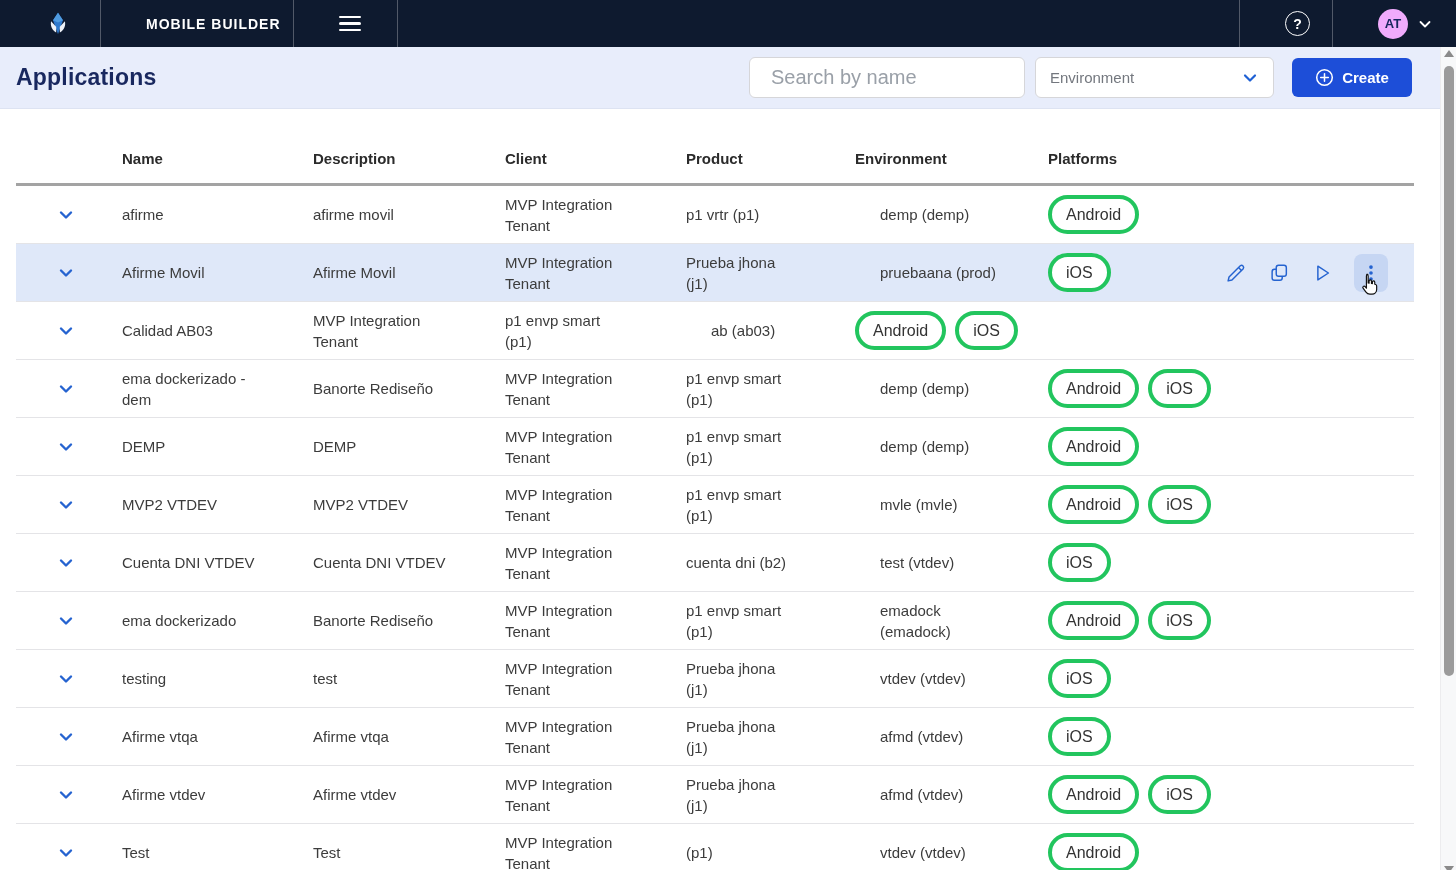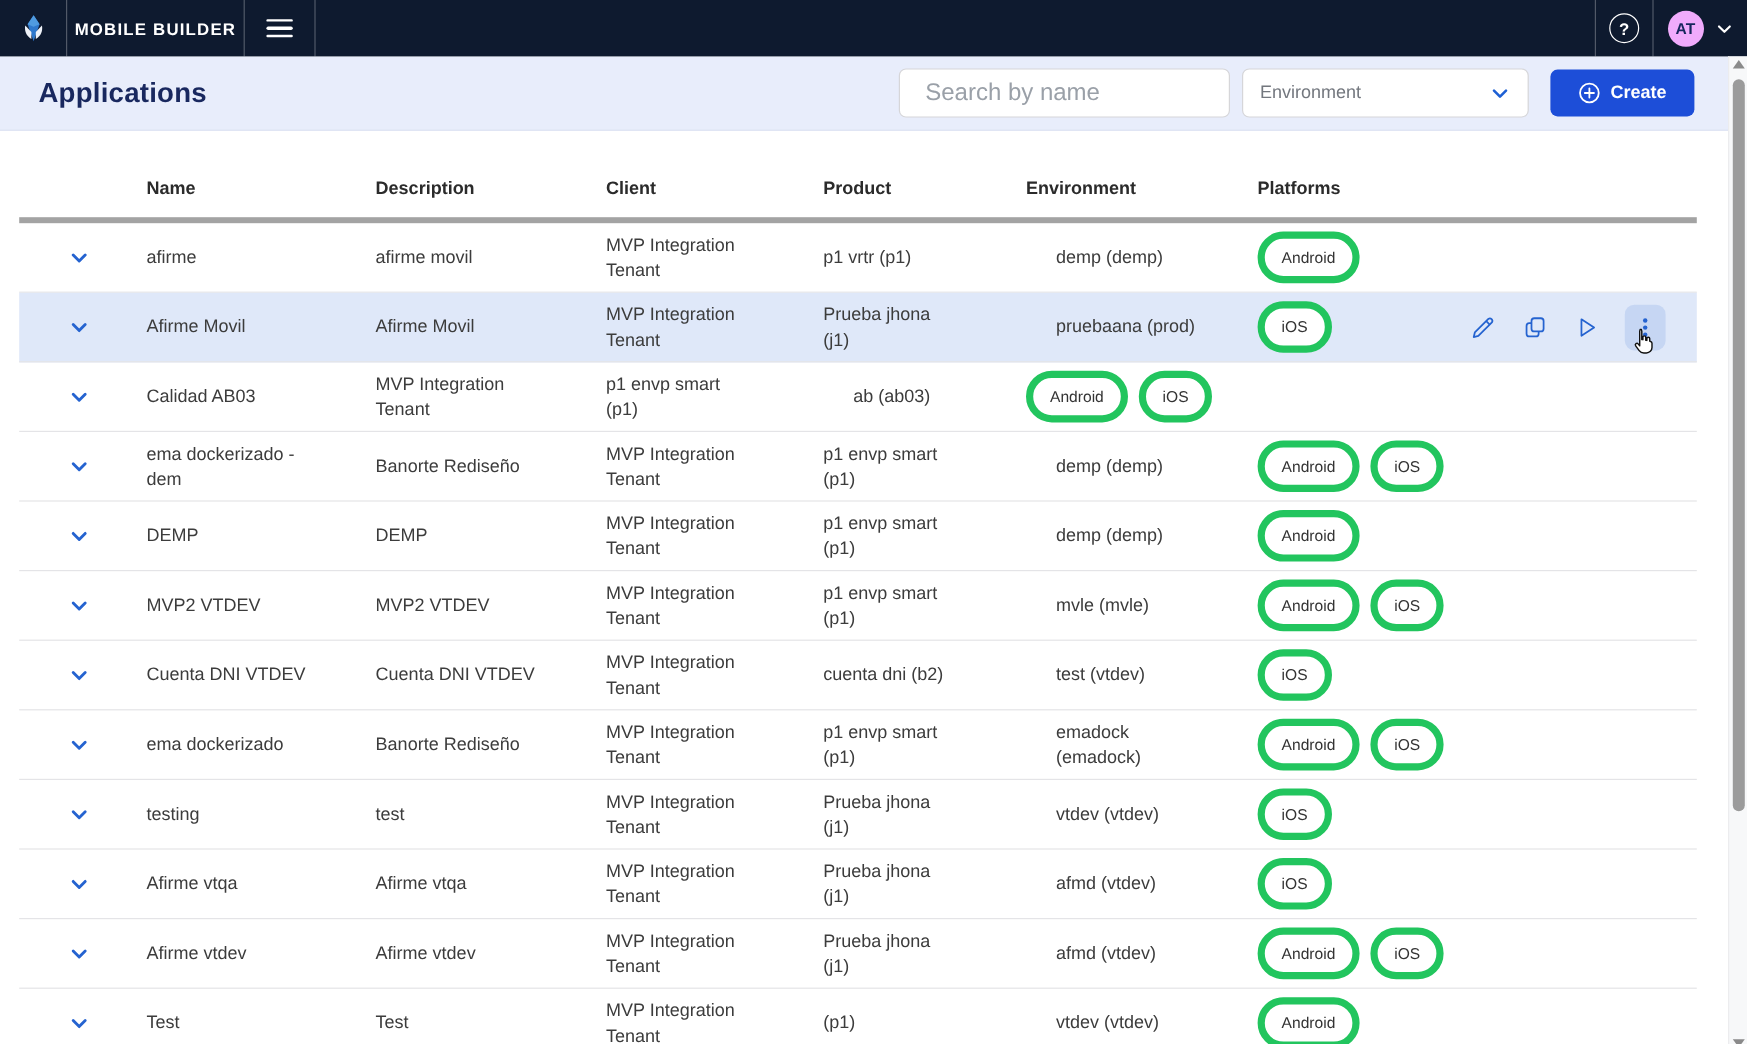--- a/index.html
+++ b/index.html
@@ -2,72 +2,72 @@
 <html><head>
 <meta charset="utf-8">
 <style>
   * { margin:0; padding:0; box-sizing:border-box; }
   html,body { width:1456px; height:870px; overflow:hidden; background:#ffffff;
     font-family:"Liberation Sans", sans-serif; }
 
   
   .navbar { position:absolute; top:0; left:0; width:1456px; height:47px;
     background:#0e1a2f; display:flex; align-items:center; z-index:30; }
-  .nav-sect { height:100%; display:flex; align-items:center; justify-content:center; }
+  .nav-sect { height:100%; display:flex; align-items:center; justify-content:flex-start;margin-left:45px; }
   .nav-divider { width:1px; height:100%; background:rgba(255,255,255,0.28); flex:0 0 1px; }
   .logo-sect { width:55px; }
   .brand-sect { width:147px; }
   .brand { color:#ffffff; font-size:14px; font-weight:bold; letter-spacing:1px; }
   .burger-sect { width:58px; cursor:pointer; }
   .burger { display:flex; flex-direction:column; gap:4px; }
   .burger span { display:block; width:22px; height:2.4px; background:#ffffff; border-radius:2px; }
   .nav-spacer { flex:1; }
   .help-sect { width:47px; cursor:pointer; }
   .help-circle { width:25px; height:25px; border:1.6px solid #ffffff; border-radius:50%;
     color:#ffffff; font-size:14px; font-weight:bold; display:flex; align-items:center; justify-content:center; }
   .user-sect { width:78px; gap:9px; cursor:pointer; }
   .avatar { width:30px; height:30px; border-radius:50%; background:#f0abfc; color:#15265c;
     font-size:13px; font-weight:bold; display:flex; align-items:center; justify-content:center; }
 
   
   .page-header { position:absolute; top:47px; left:0; width:1456px; height:62px;
     background:#e8edfb; border-bottom:1px solid #dde3f2; display:flex; align-items:center; z-index:20; }
-  .page-title { color:#19285f; font-size:23px; font-weight:bold; margin-left:32px; letter-spacing:0.2px; }
+  .page-title { color:#19285f; font-size:23px; font-weight:bold; margin-left:16px; letter-spacing:0.2px; }
   .hdr-spacer { flex:1; }
   .search-box { width:276px; height:41px; background:#ffffff; border:1px solid #d6d6d9; border-radius:6px;
     display:flex; align-items:center; padding:0 12px; gap:9px; margin-right:10px; }
   .search-box input { border:none; outline:none; flex:1; font-size:20px; color:#444;
     font-family:"Liberation Sans", sans-serif; background:transparent; }
   .search-box input::placeholder { color:#9aa0a8; }
   .env-select { width:239px; height:41px; background:#ffffff; border:1px solid #d6d6d9; border-radius:6px;
     display:flex; align-items:center; justify-content:space-between; padding:0 14px; margin-right:18px; cursor:pointer; }
   .env-select .sel-label { color:#73777e; font-size:15px; }
   .create-btn { width:120px; height:39px; background:#1d4ed8; border:none; border-radius:6px; color:#ffffff;
     font-size:15px; font-weight:bold; display:flex; align-items:center; justify-content:center; gap:8px;
     margin-right:44px; cursor:pointer; font-family:"Liberation Sans", sans-serif; }
 
   
   .table-wrap { position:absolute; top:110px; left:16px; width:1398px; z-index:10; }
   .thead, .trow { display:grid;
     grid-template-columns:106px 191px 192px 181px 169px 193px 170px 1fr; }
-  .thead { height:76px; align-items:center; padding-top:24px; border-bottom:5px solid #a3a3a3; }
+  .thead { height:76px; align-items:center; padding-top:24px; border-bottom:3px solid #a3a3a3; }
   .th { font-size:15px; font-weight:bold; color:#2b2b2b; }
   .trow { height:58px; align-items:center; border-bottom:1px solid #e4e4e7; position:relative; }
   .trow.selected { background:#dfe8f9; }
   .cell { font-size:15px; color:#3c3c3c; line-height:21px; }
   .c-name  { max-width:155px; }
   .c-desc  { max-width:145px; }
   .c-client{ max-width:142px; }
   .c-prod  { max-width:112px; }
   .c-env   { max-width:132px;margin-left:25px; }
   .c-exp { display:flex; align-items:center; padding-left:40px; }
   .exp-btn { background:none; border:none; cursor:pointer; display:flex; padding:2px; }
   .c-plat { display:flex; gap:9px; align-items:center; }
-  .pill { background:#ffffff; border:6px solid #22c55e; border-radius:999px; padding:5px 14px;
-    font-size:13px; color:#333; white-space:nowrap; }
+  .pill { background:#ffffff; border:4px solid #22c55e; border-radius:999px; padding:5px 14px;
+    font-size:16px; color:#333; white-space:nowrap; }
   .c-actions { display:flex; justify-content:flex-end; align-items:center; gap:21px; padding-right:26px; }
   .act-btn { background:none; border:none; cursor:pointer; display:flex; align-items:center;
     justify-content:center; padding:0; }
   .kebab-btn { width:34px; height:38px; background:#c6d6f3; border-radius:8px; position:relative; }
   .cursor-hand { position:absolute; left:3px; top:17px; pointer-events:none; }
 
   
   .scrollbar { position:absolute; top:47px; right:0; width:16px; height:823px; background:#f7f8f9;
     border-left:1px solid #ececee; z-index:40; }
   .sb-up { position:absolute; top:3px; left:3px; width:0; height:0;

